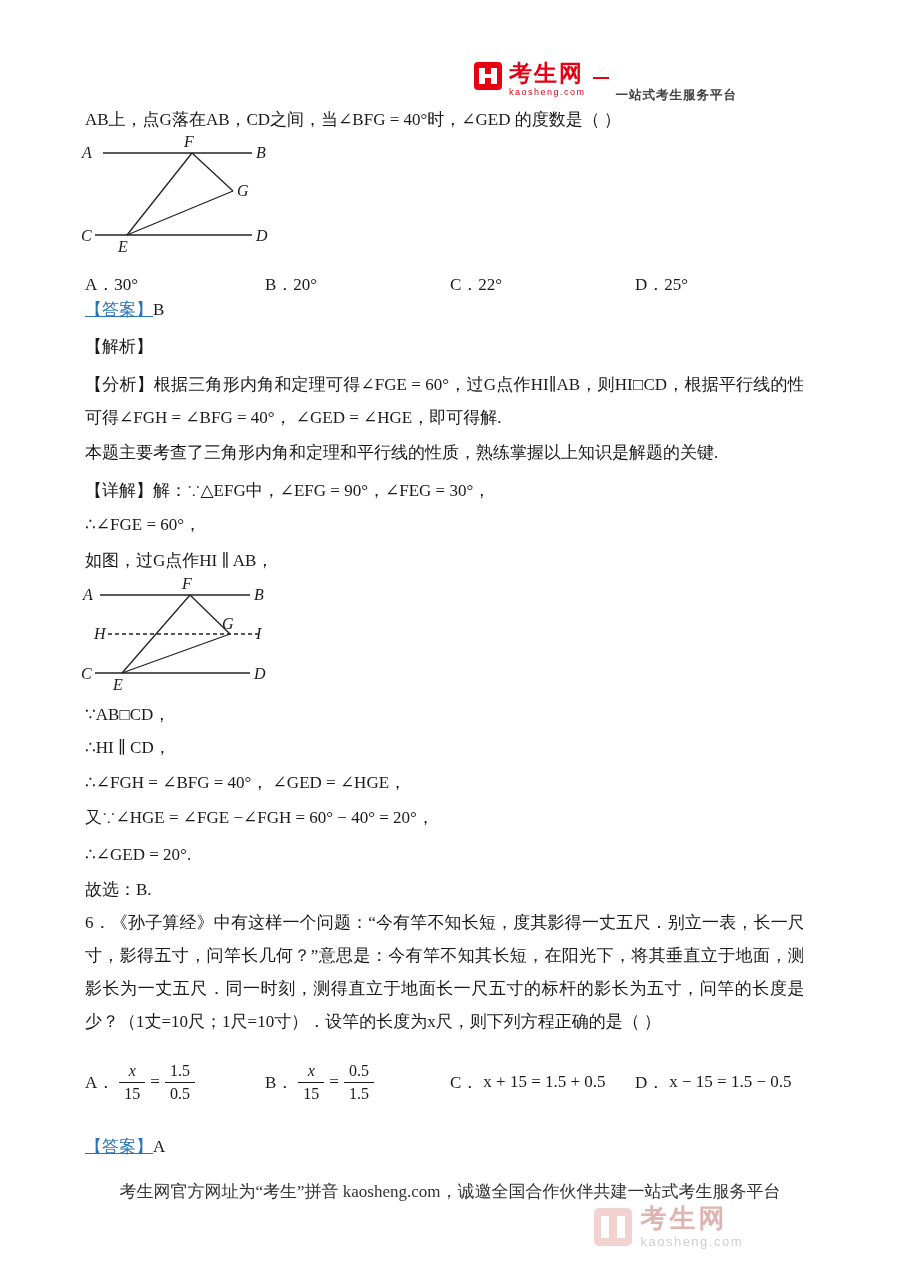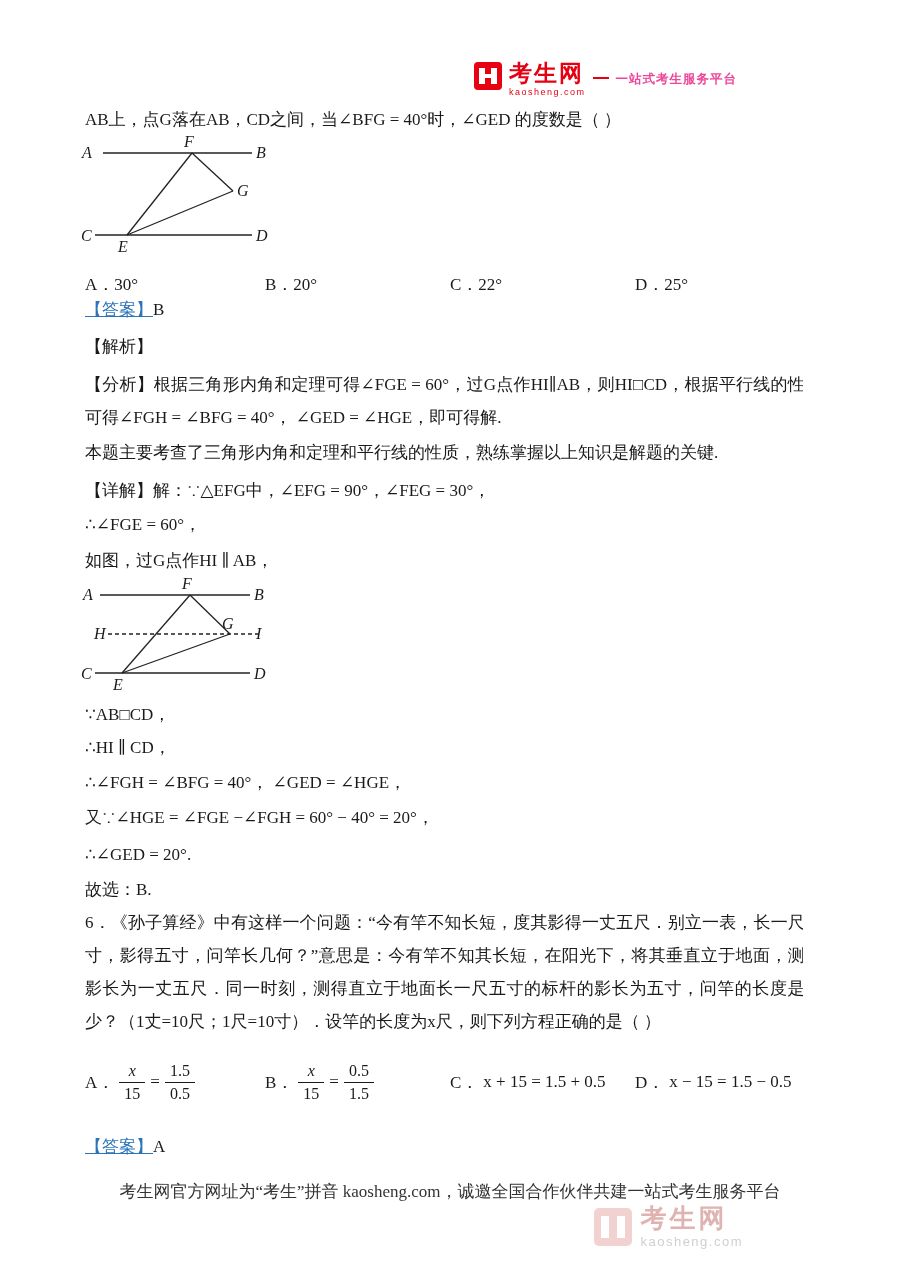--- a/index.html
+++ b/index.html
@@ -13,21 +13,21 @@
   .brand{position:absolute;top:62px;right:66px;display:flex;align-items:flex-start;gap:7px;
          font-family:"Liberation Sans","DejaVu Sans",sans-serif;}
   .brand-icon{width:28px;height:28px;background:#e60012;border-radius:4px;position:relative;flex:0 0 auto;}
   .brand-icon::before{content:"";position:absolute;left:5px;top:6px;width:6px;height:16px;background:#fff;}
   .brand-icon::after{content:"";position:absolute;right:5px;top:6px;width:6px;height:16px;background:#fff;}
   .brand-icon .midbar{position:absolute;left:5px;top:12px;width:18px;height:4px;background:#fff;}
   .brand-col{display:flex;flex-direction:column;line-height:1;}
   .brand-name{font-size:23px;font-weight:bold;color:#e60012;letter-spacing:2px;}
   .brand-domain{font-size:9px;color:#e60012;letter-spacing:1.5px;margin-top:3px;}
   .brand-sep{width:16px;height:2px;background:#e60012;margin-top:15px;}
-  .brand-tagline{font-size:12.5px;font-weight:bold;color:#ec4899;margin-top:9px;letter-spacing:1px;}
+  .brand-tagline{font-size:12.5px;font-weight:bold;color:#404040;margin-top:25px;letter-spacing:1px;}
   
   .optrow{position:absolute;left:85px;width:760px;height:33px;}
   .opt{position:absolute;top:0;white-space:nowrap;font-size:17px;line-height:33px;}
   .optrow2{position:absolute;left:85px;width:760px;height:48px;}
   .q6opt{position:absolute;top:0;height:48px;display:flex;align-items:center;gap:5px;
          white-space:nowrap;font-size:17px;}
   .frac{display:inline-block;text-align:center;vertical-align:middle;font-size:16px;line-height:1.2;}
   .frac .num{display:block;padding:0 5px 1px 5px;border-bottom:1.3px solid #1a1a1a;}
   .frac .den{display:block;padding:1px 5px 0 5px;}
   .var{font-style:italic;}

